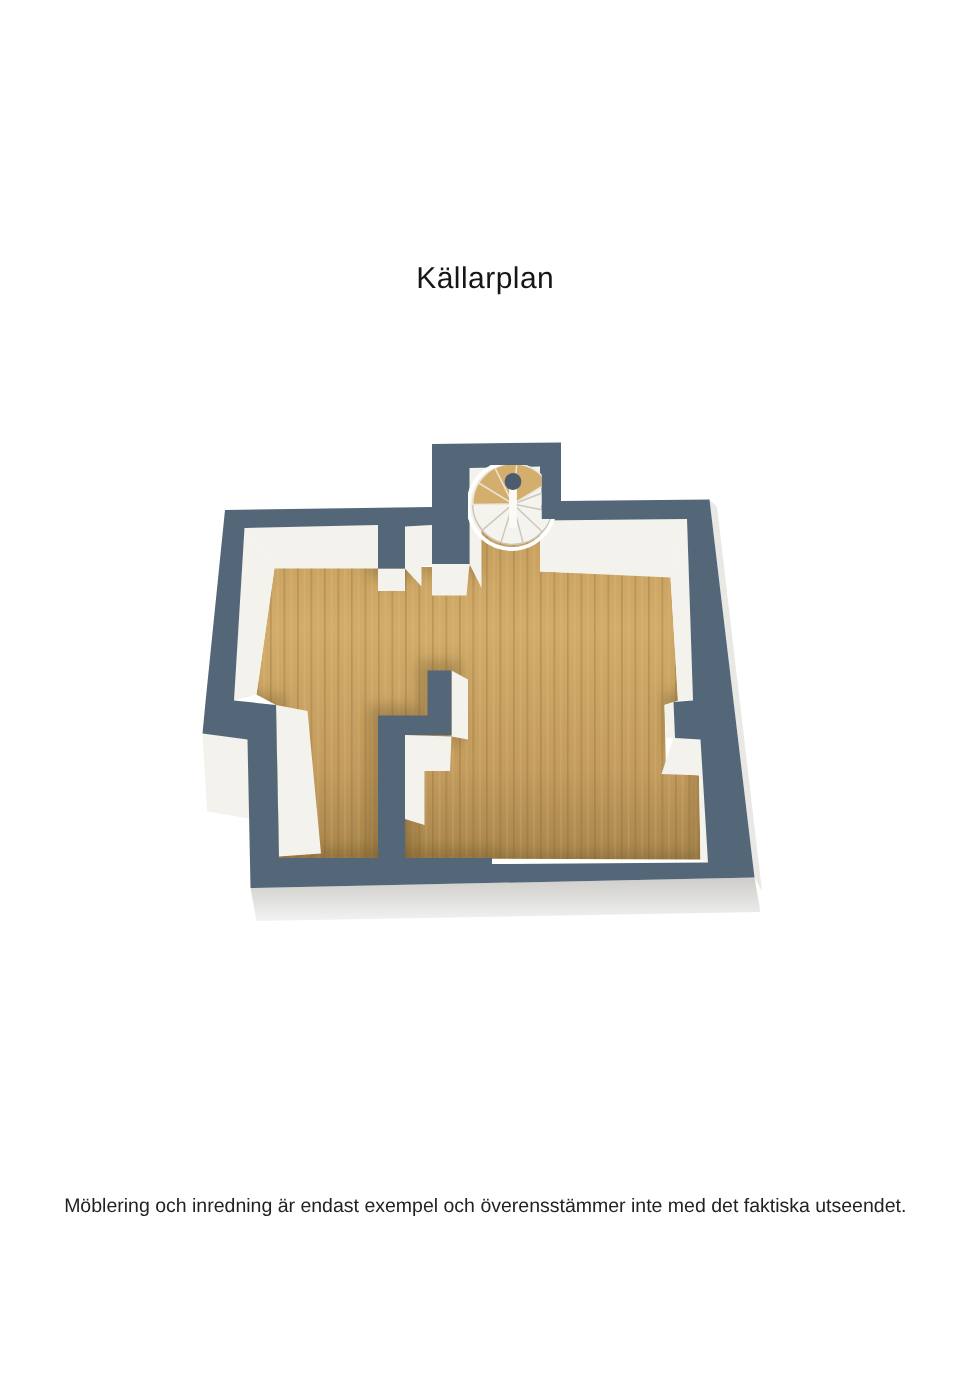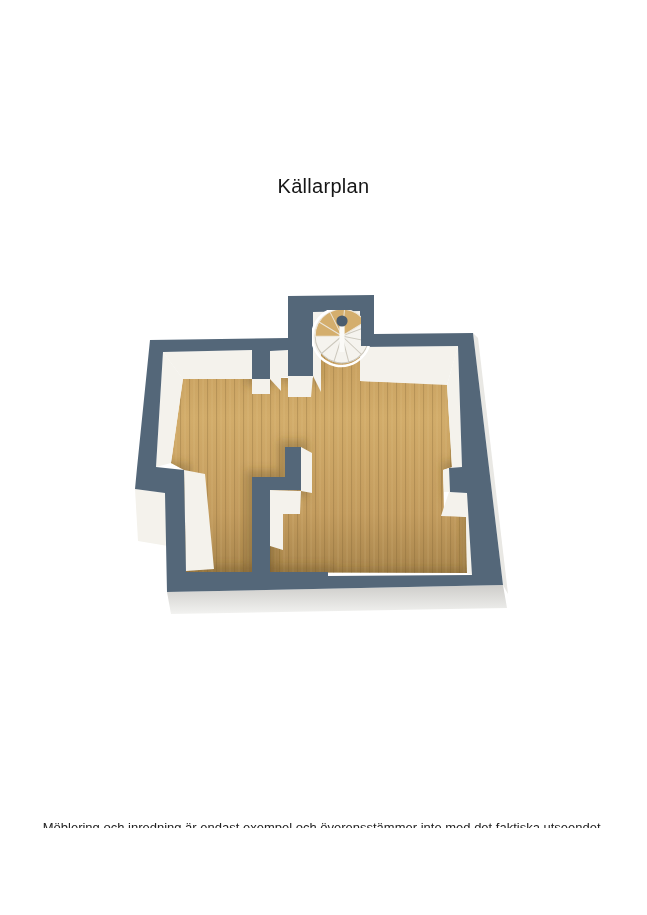--- a/index.html
+++ b/index.html
@@ -1,20 +1,20 @@
 <!DOCTYPE html>
 <html><head>
 <meta charset="utf-8">
 <style>
   html,body{margin:0;padding:0;background:#fff;}
   .page{position:relative;width:647px;height:828px;background:#ffffff;overflow:hidden;
         font-family:"Liberation Sans", sans-serif;}
   .title{position:absolute;top:175px;left:0;right:0;text-align:center;
          font-size:20px;color:#161616;letter-spacing:.3px;}
-  .disclaimer{position:absolute;top:820px;left:0;right:0;text-align:center;
+  .disclaimer{position:absolute;top:796px;left:0;right:0;text-align:center;
               font-size:13px;color:#222;}
   .plan-svg{position:absolute;left:0;top:0;}
   .logo-svg{position:absolute;left:49px;top:830px;}
   .logo-text{font-family:"Liberation Serif", serif;font-weight:bold;font-size:25px;}
 </style>
 </head>
 <body>
 
 <div class="page">
 

